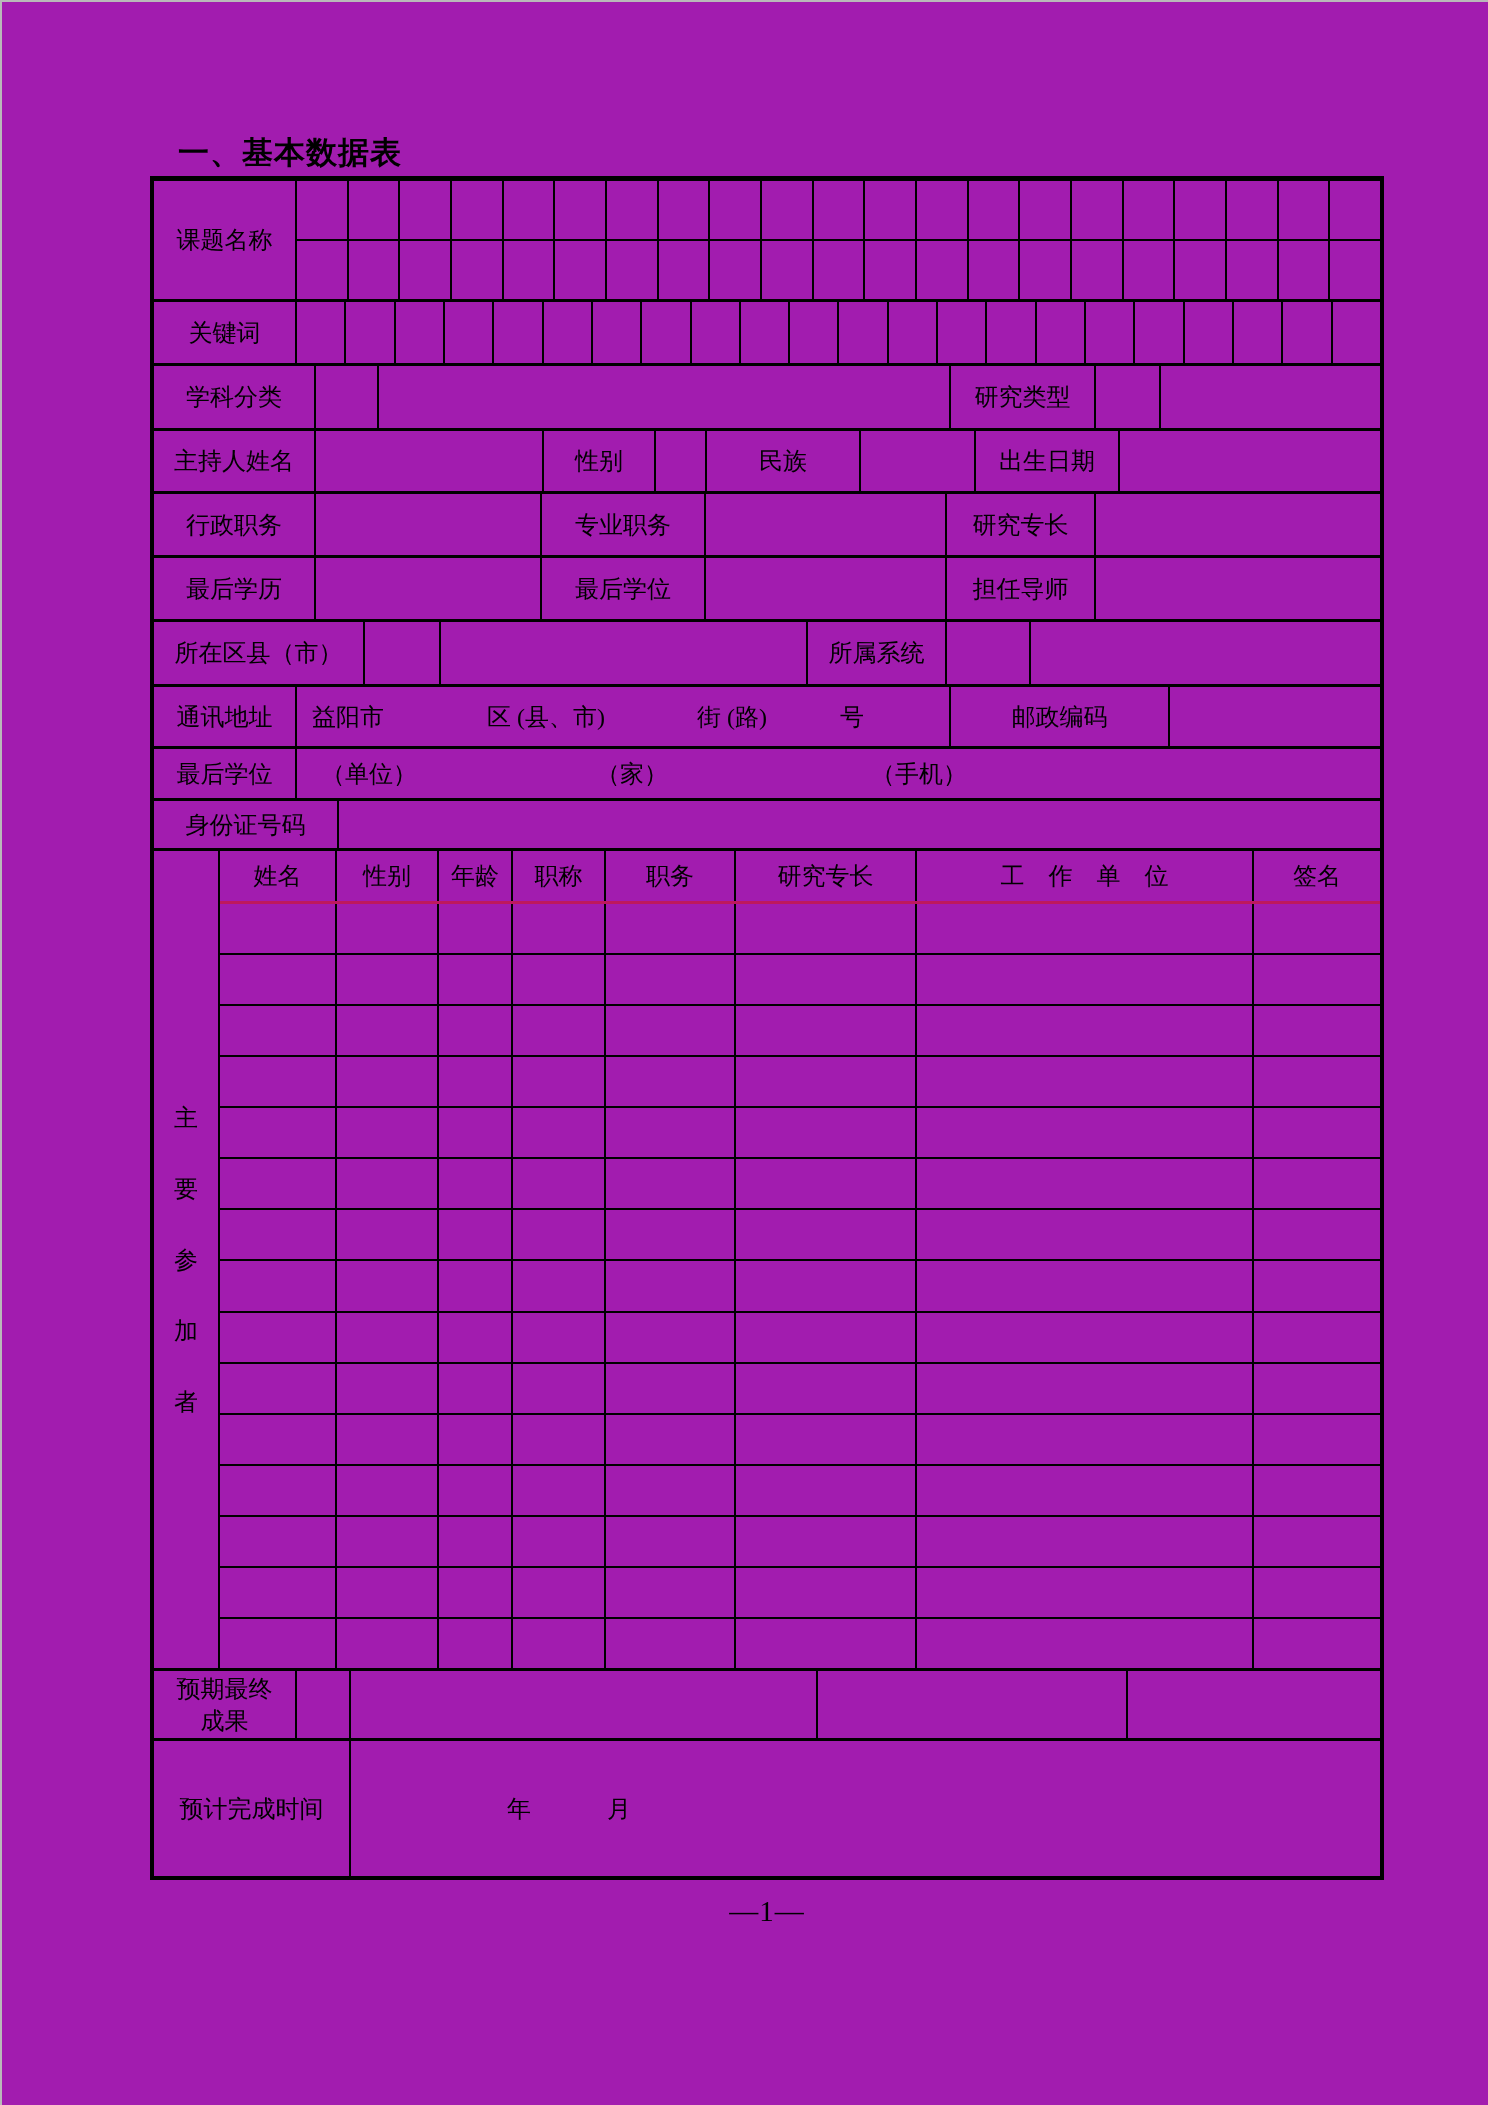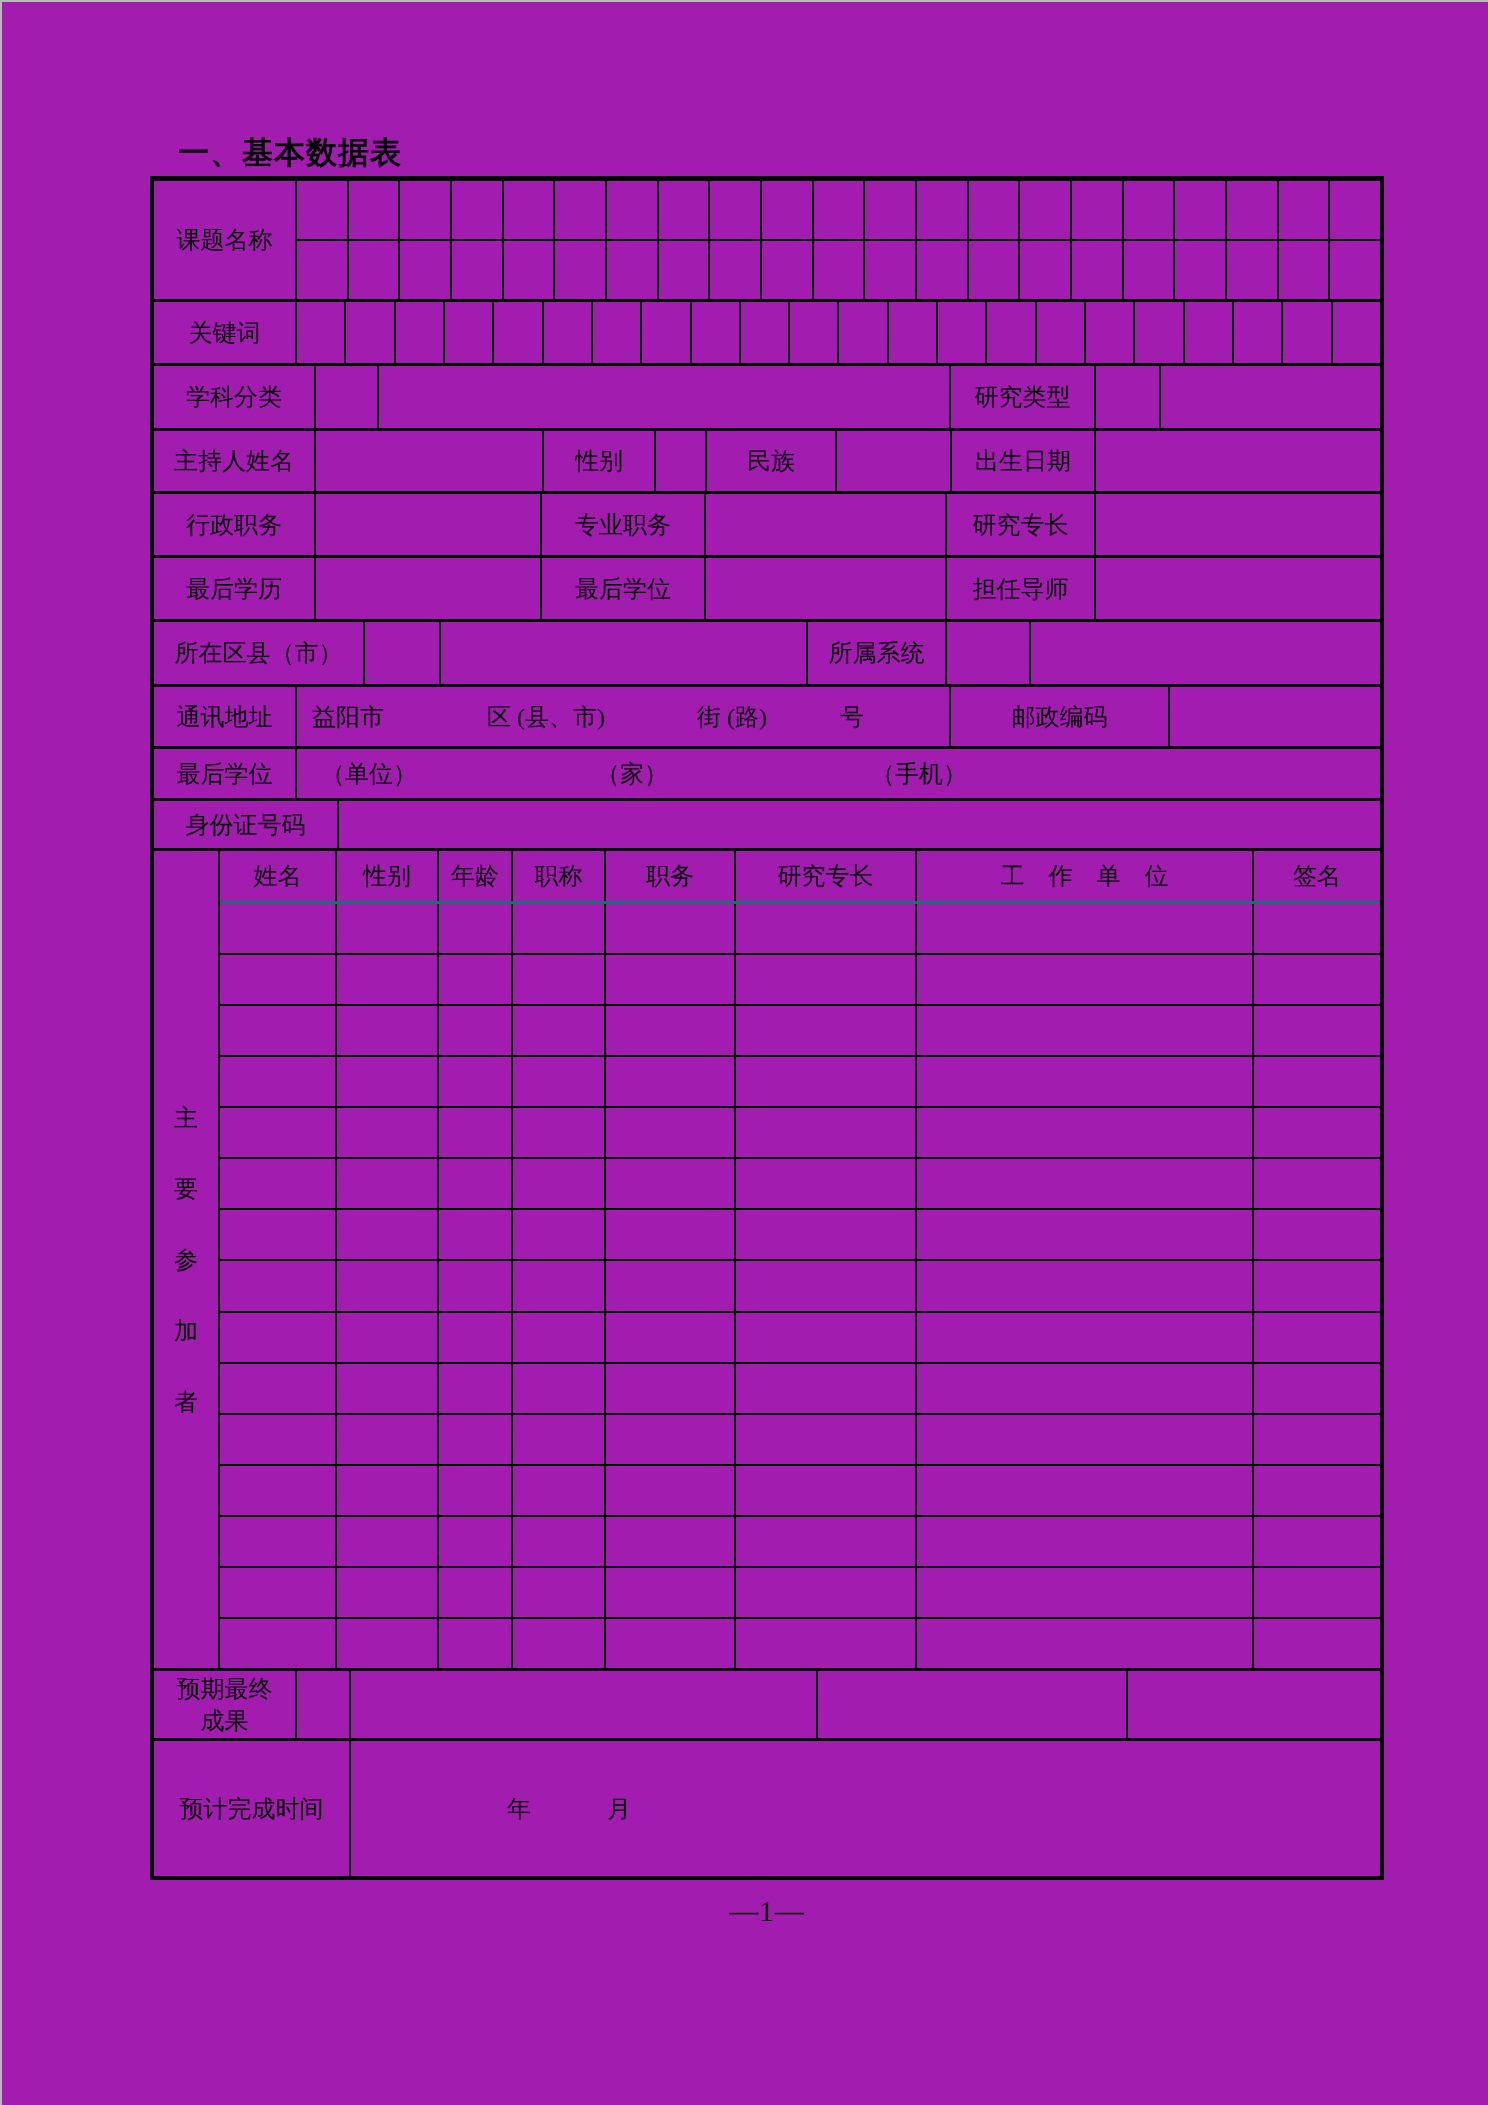--- a/index.html
+++ b/index.html
@@ -34,21 +34,21 @@
     font-size:24px;flex-shrink:0;line-height:1.25;
     overflow:hidden;white-space:nowrap;
   }
   .cell.endc{border-right:none;flex:1;}
   
   .h121{height:121px}.h64{height:64px}.h65{height:65px}.h63{height:63px}
   .h62{height:62px}.h52{height:52px}.h50{height:50px}.h820{height:820px}.h70{height:70px}
   
   .w143{width:143px}.w162{width:162px}.w63{width:63px}.w572{width:572px}
   .w145{width:145px}.w65{width:65px}.w228{width:228px}.w112{width:112px}
-  .w51{width:51px}.w130{width:130px}.w115{width:115px}.w144{width:144px}
+  .w51{width:51px}.w130{width:154px}.w115{width:115px}.w144{width:144px}
   .w226{width:226px}.w164{width:164px}.w241{width:241px}.w149{width:149px}
   .w211{width:211px}.w76{width:76px}.w367{width:367px}.w139{width:139px}
   .w84{width:84px}.w511{width:511px}.w654{width:654px}.w219{width:219px}
   .w185{width:185px}.w54{width:54px}.w467{width:467px}.w310{width:310px}
   .w197{width:197px}
   
   .gridwrap{flex:1;display:flex;flex-direction:column;}
   .gridrow{flex:1;display:flex;border-bottom:2px solid #000;}
   .gridrow:last-child{border-bottom:none;}
   .gcell{flex:1;border-right:2px solid #000;box-sizing:border-box;}
@@ -56,21 +56,21 @@
   
   .poscell{position:relative;justify-content:flex-start;}
   .poscell span{position:absolute;top:50%;transform:translateY(-50%);}
   
   .vcol{
     width:66px;border-right:2px solid #000;box-sizing:border-box;
     display:flex;flex-direction:column;align-items:center;justify-content:center;
     gap:39px;font-size:24px;
   }
   .psec{flex:1;display:flex;flex-direction:column;}
-  .p-head{height:50px;border-bottom:3px solid #0f766e;display:flex;flex-shrink:0;}
+  .p-head{height:50px;border-bottom:3px solid #be185d;display:flex;flex-shrink:0;}
   .pbody{flex:1;display:flex;flex-direction:column;}
   .prow{flex:1;display:flex;border-bottom:2px solid #000;}
   .prow:last-child{border-bottom:none;}
   .pc1{width:117px}.pc2{width:102px}.pc3{width:74px}.pc4{width:93px}
   .pc5{width:130px}.pc6{width:181px}.pc7{width:337px}
   .pc8{border-right:none;flex:1;}
   
   .twoline{flex-direction:column;line-height:32px;}
   .page-num{
     position:absolute;left:148px;top:1893px;width:1234px;

